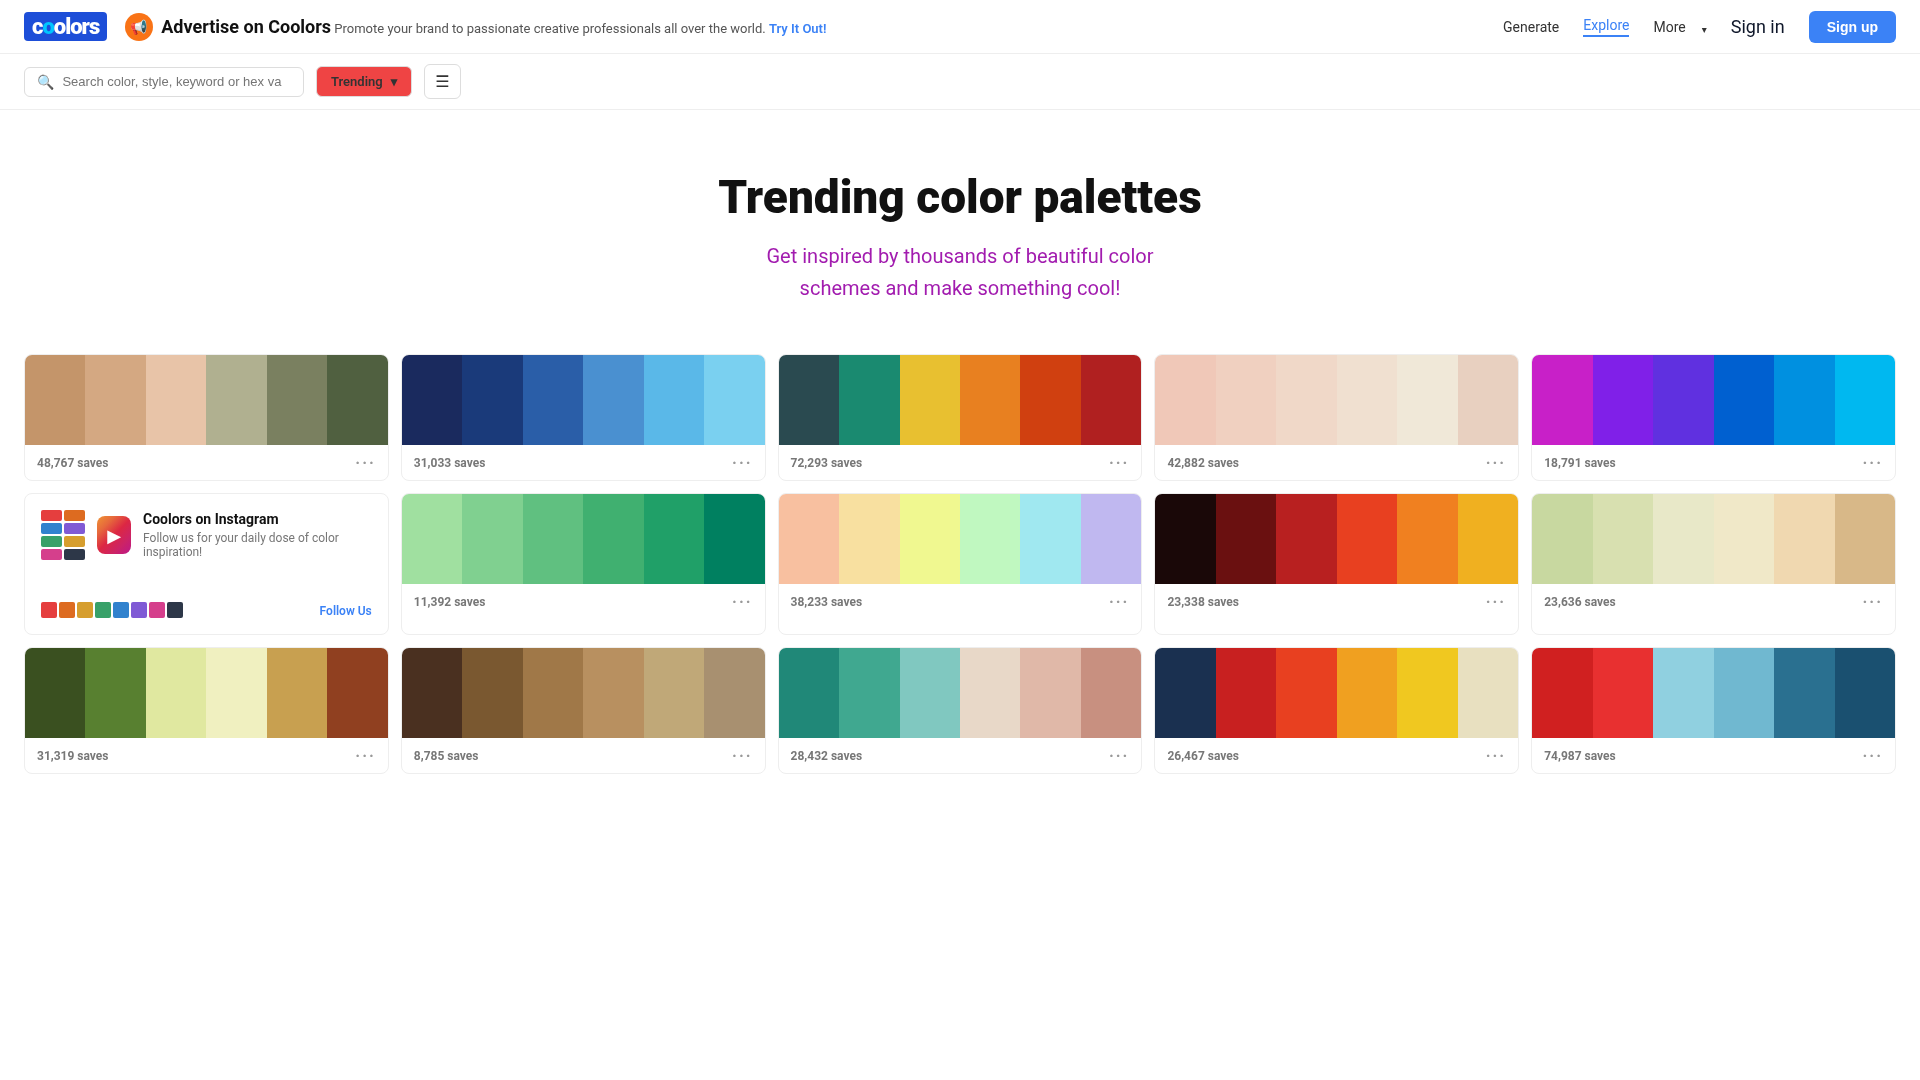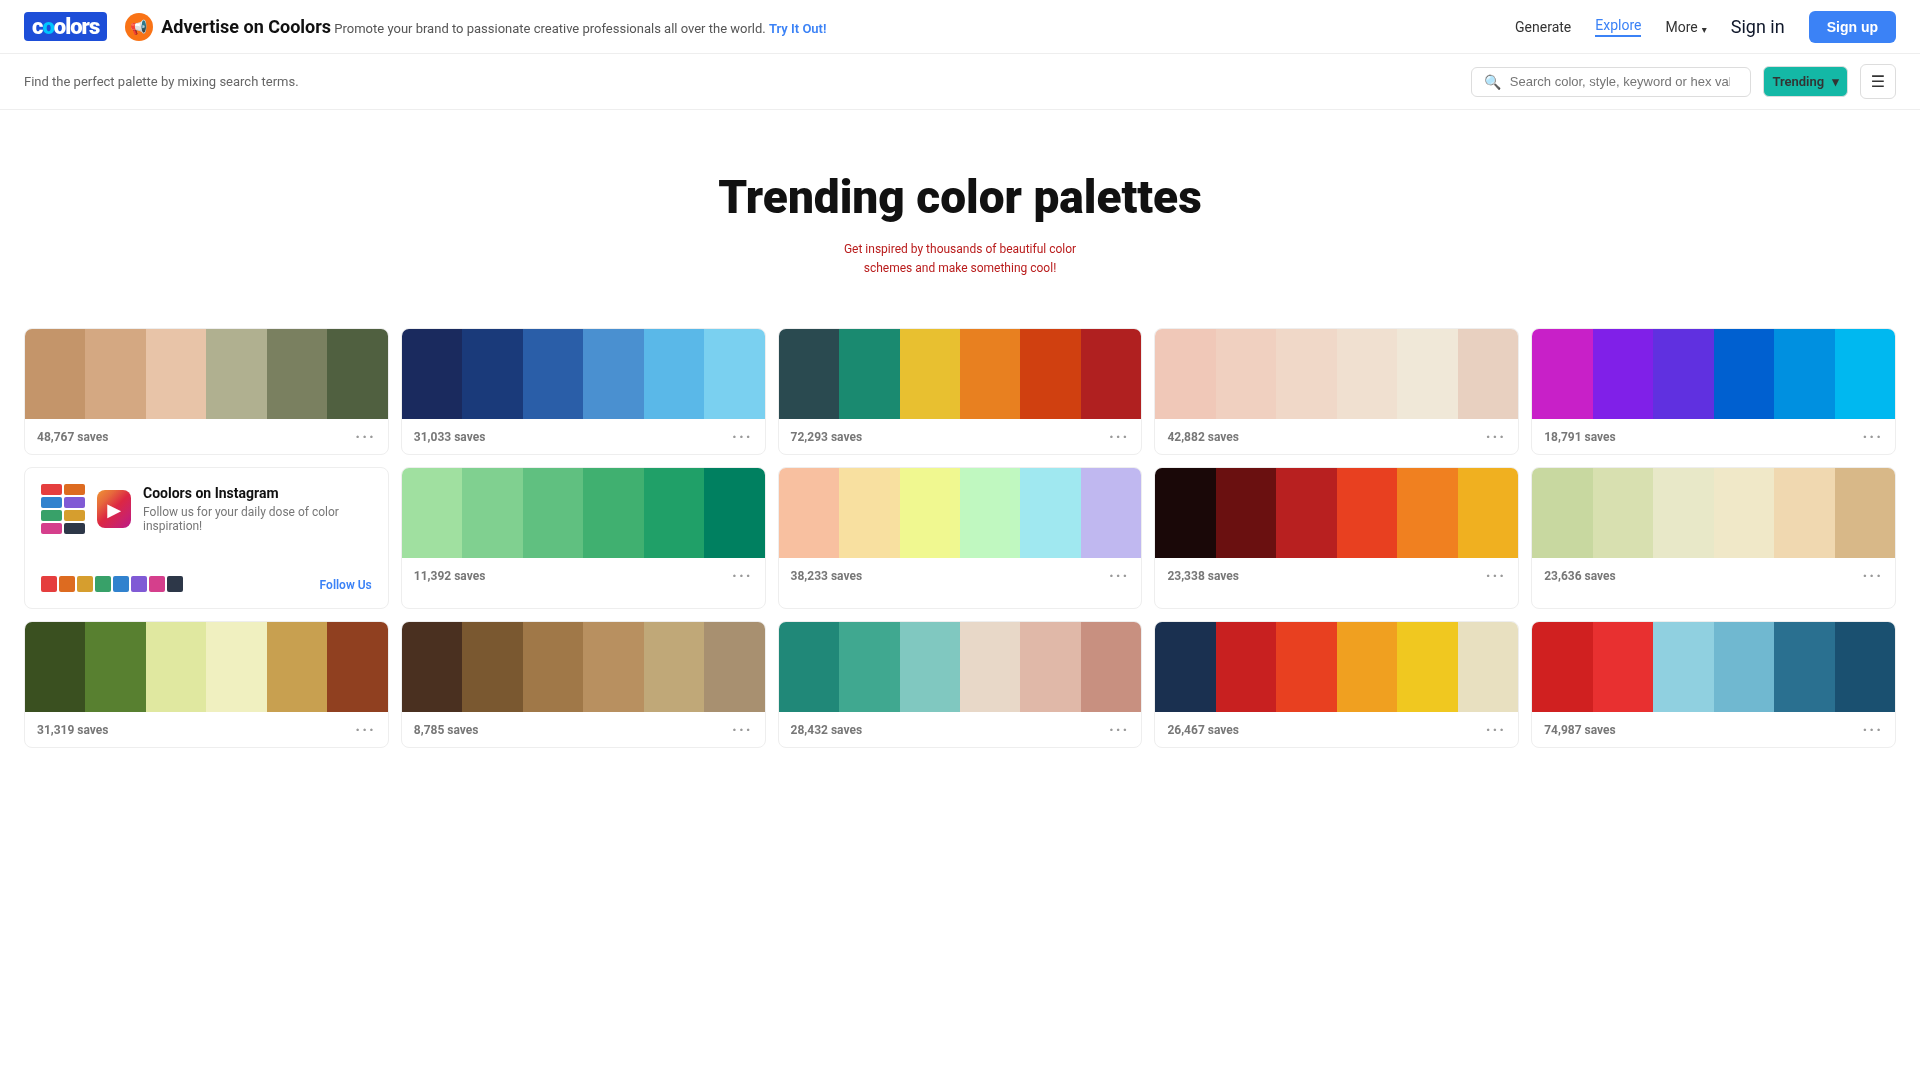--- a/index.html
+++ b/index.html
@@ -55,21 +55,21 @@
       text-decoration: none;
     }
     .nav-link.active {
       color: #3b82f6;
       border-bottom: 2px solid #3b82f6;
       padding-bottom: 2px;
     }
     .nav-more {
       display: flex;
       align-items: flex-end;
-      gap: 4px;
+      gap: 16px;
       font-size: 14px;
       color: #333;
       cursor: pointer;
     }
     .nav-more .chevron { font-size: 10px; }
     .sign-in { font-size: 18px; color: #0f172a; cursor: pointer; }
     .sign-up {
       background: #3b82f6;
       color: #fff;
       border: none;
@@ -109,27 +109,27 @@
       font-size: 13px;
       color: #999;
       width: 220px;
     }
     .search-icon { color: #999; font-size: 14px; }
     .trending-select {
       display: flex;
       align-items: center;
       border: 1px solid #ddd;
       border-radius: 6px;
-      padding: 7px 8px;
+      padding: 7px 14px;
       font-size: 13px;
       font-weight: 600;
       color: #333;
       cursor: pointer;
       gap: 8px;
-      background: #14b8a6;
+      background: #ef4444;
       justify-content: flex-end;
     }
     .menu-btn {
       border: 1px solid #ddd;
       border-radius: 6px;
       padding: 7px 10px;
       cursor: pointer;
       color: #333;
       font-size: 16px;
       background: #fff;
@@ -140,22 +140,22 @@
       text-align: center;
       padding: 60px 24px 30px;
     }
     .hero h1 {
       font-size: 46px;
       font-weight: 900;
       color: #111;
       margin-bottom: 16px;
     }
     .hero p {
-      font-size: 12px;
-      color: #b91c1c;
+      font-size: 20px;
+      color: #a21caf;
       line-height: 1.6;
     }
 
     
     .grid {
       display: grid;
       grid-template-columns: repeat(5, 1fr);
       gap: 12px;
       padding: 20px 24px;
     }
@@ -261,21 +261,20 @@
     <span class="nav-more">
       <span>More</span>
       <span class="chevron">▾</span>
     </span>
     <span class="sign-in">Sign in</span>
     <button class="sign-up">Sign up</button>
   </div>
 </nav>
 
 <div class="search-row">
-  <span class="search-tagline">Find the perfect palette by mixing search terms.</span>
   <div class="search-box">
     <span class="search-icon">🔍</span>
     <input type="text" placeholder="Search color, style, keyword or hex value" style="">
   </div>
   <div class="trending-select">
     <span>Trending</span>
     <span>▾</span>
   </div>
   <div class="menu-btn">☰</div>
 </div>

